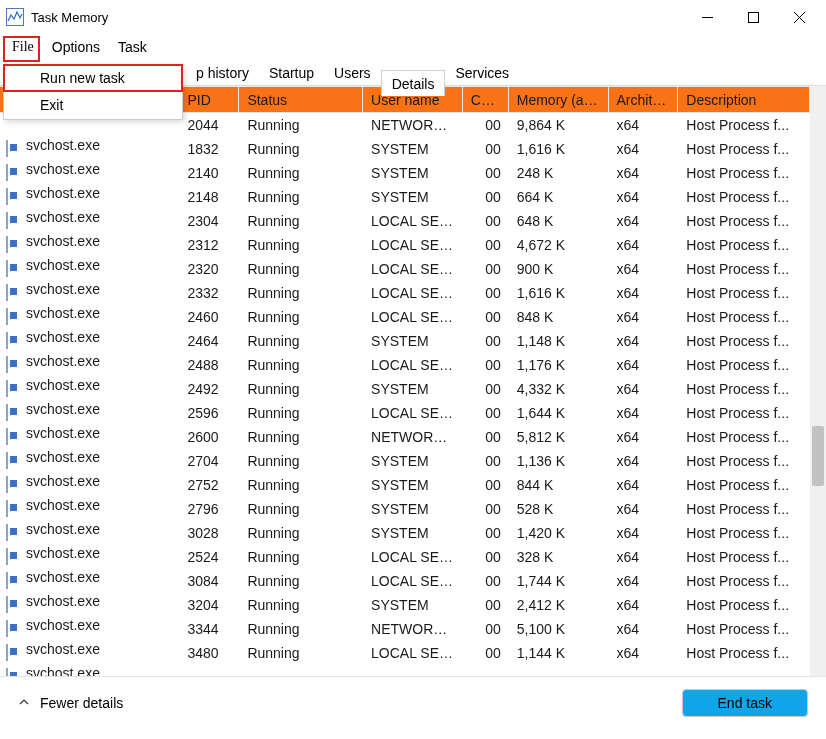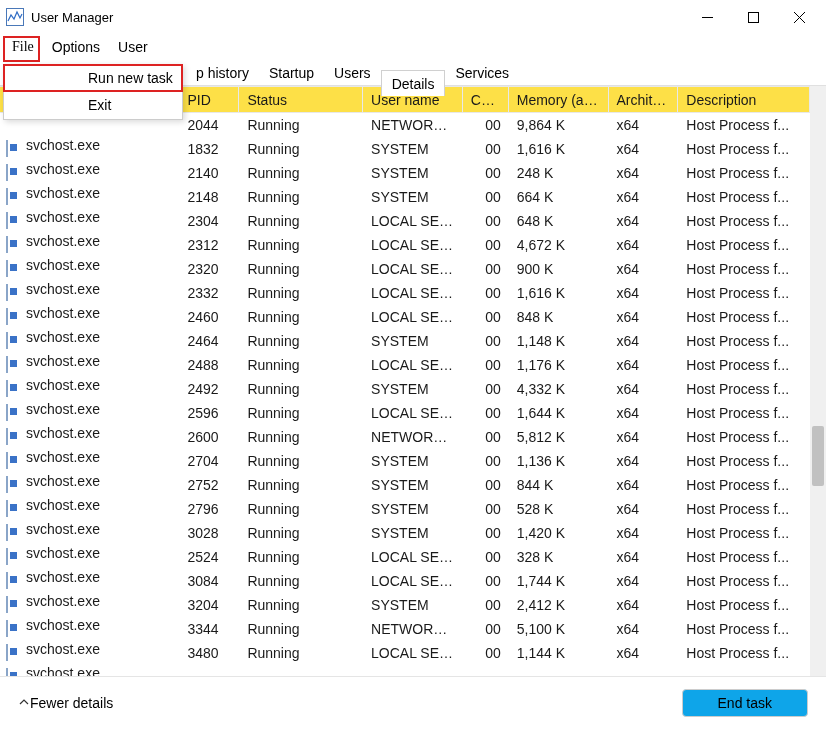--- a/index.html
+++ b/index.html
@@ -14,32 +14,32 @@
     .win-btn svg { width: 11px; height: 11px; }
 
     
     .menubar { height: 26px; display: flex; align-items: stretch; padding-left: 3px; position: relative; }
     .menu-item { padding: 0 9px; display: flex; align-items: center; font-size: 14px; }
     .menu-item.file { position: relative; font-family: Liberation Serif, serif; }
     .red-file-box { position: absolute; border: 2px solid #d22; pointer-events: none; }
 
     
     .dropdown { position: absolute; top: 64px; left: 3px; width: 180px; background: #fff; border: 1px solid #ccc; box-shadow: 2px 2px 6px rgba(0,0,0,0.15); z-index: 100; }
-    .dropdown-item { height: 27px; line-height: 27px; padding-left: 36px; font-size: 14px; position: relative; white-space: nowrap; margin-left: 48px; }
+    .dropdown-item { height: 27px; line-height: 27px; padding-left: 36px; font-size: 14px; position: relative; white-space: nowrap; }
     .red-run-box { position: absolute; border: 2px solid #d22; pointer-events: none; z-index: 101; }
 
     
     .tabs { height: 26px; display: flex; align-items: center; border-bottom: 1px solid #e0e0e0; padding-left: 186px; }
     .tab { padding: 0 10px; height: 26px; line-height: 26px; font-size: 14px; }
     .tab.active { background: #fff; border-top: 1px solid #d0d0d0; border-left: 1px solid #d0d0d0; border-right: 1px solid #d0d0d0; position: relative; top: 10px; }
 
     
     .table-area { height: 590px; display: flex; }
     .table { flex: 1; overflow: hidden; }
-    .thead { height: 27px; display: flex; border-bottom: 1px solid #e8e8e8; border-top: 1px solid #e8e8e8; background: #fde047; }
+    .thead { height: 27px; display: flex; border-bottom: 1px solid #e8e8e8; border-top: 1px solid #e8e8e8; background: #f97316; }
     .th { padding: 0 8px; line-height: 27px; font-size: 14px; color: #1a1a1a; border-right: 1px solid #e8e8e8; white-space: nowrap; overflow: hidden; text-overflow: ellipsis; }
     .tbody { }
     .tr { height: 24px; display: flex; align-items: center; }
     .td { padding: 0 8px; line-height: 24px; font-size: 14px; color: #1a1a1a; white-space: nowrap; overflow: hidden; text-overflow: ellipsis; }
     .c-name { width: 180px; display: flex; align-items: center; gap: 4px; padding-left: 6px; margin-top: 39px; }
     .c-pid { width: 60px; text-align: left; }
     .c-status { width: 124px; }
     .c-user { width: 100px; }
     .c-cpu { width: 46px; text-align: right; }
     .c-mem { width: 100px; }
@@ -50,36 +50,36 @@
 
     .proc-icon { width: 16px; height: 16px; flex-shrink: 0; }
     .proc-icon-inner { width:16px; height:16px; background: linear-gradient(#fff,#fff); border:1px solid #8aa5c8; position: relative; }
     .proc-icon-inner::after { content:''; position:absolute; left:3px; top:3px; width:7px; height:7px; background:#3a72c7; }
 
     .scrollbar { width: 16px; background: #f0f0f0; position: relative; }
     .scroll-thumb { position: absolute; left: 2px; right: 2px; top: 340px; height: 60px; background: #c1c1c1; border-radius: 2px; }
 
     
     .footer { height: 52px; border-top: 1px solid #e5e5e5; display: flex; align-items: center; padding: 0 18px; justify-content: space-between; }
-    .fewer { display: flex; align-items: center; font-size: 14px; }
+    .fewer { display: flex; align-items: center; gap: 10px; font-size: 14px; }
     .end-btn { border: 1px solid #ccc; border-radius: 4px; padding: 5px 35px; background: #0ea5e9; font-size: 14px; }
 
     .clip-last { overflow: hidden; }
   </style>
 </head>
 <body>
 
 <div class="titlebar">
   <span class="app-icon">
     <svg viewBox="0 0 18 18">
         <rect x="0.5" y="0.5" width="17" height="17" fill="#fff" stroke="#4a78b8"></rect>
         <polyline points="2,13 5,7 8,11 11,4 14,10 16,6" fill="none" stroke="#2e6bc4" stroke-width="1.2"></polyline>
       </svg>
   </span>
-  <span class="title">User Manager</span>
+  <span class="title">Task Memory</span>
   <div class="win-controls">
     <div class="win-btn">
       <svg viewBox="0 0 11 11">
           <line x1="0" y1="5.5" x2="11" y2="5.5" stroke="#000" stroke-width="1"></line>
         </svg>
     </div>
     <div class="win-btn">
       <svg viewBox="0 0 11 11">
           <rect x="0.5" y="0.5" width="10" height="10" fill="none" stroke="#000" stroke-width="1"></rect>
         </svg>
@@ -91,21 +91,21 @@
         </svg>
     </div>
   </div>
 </div>
 
 <div class="red-file-box" style="left:3px; top:36px; width:37px; height:26px;"></div>
 
 <div class="menubar">
   <div class="menu-item file">File</div>
   <div class="menu-item">Options</div>
-  <div class="menu-item">User</div>
+  <div class="menu-item">Task</div>
 </div>
 
 <div class="dropdown">
   <div class="dropdown-item">Run new task</div>
   <div class="dropdown-item">Exit</div>
 </div>
 <div class="red-run-box" style="left:3px; top:64px; width:180px; height:28px;"></div>
 
 <div class="tabs">
   <div class="tab">p history</div>

